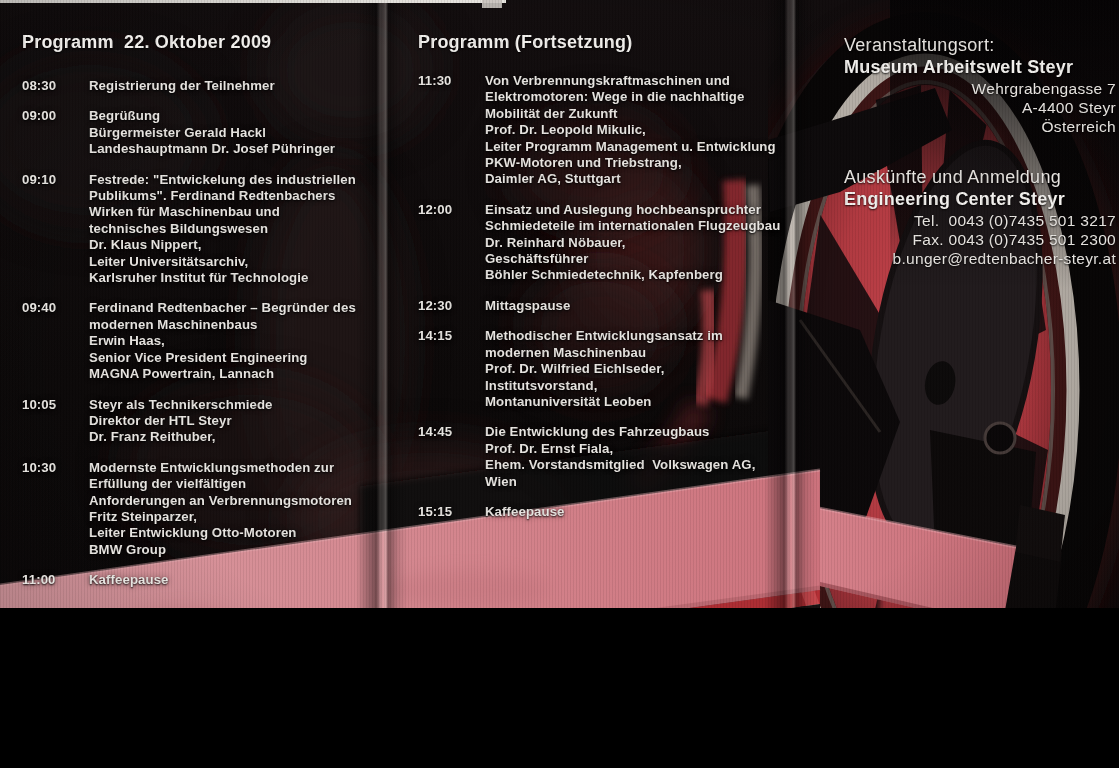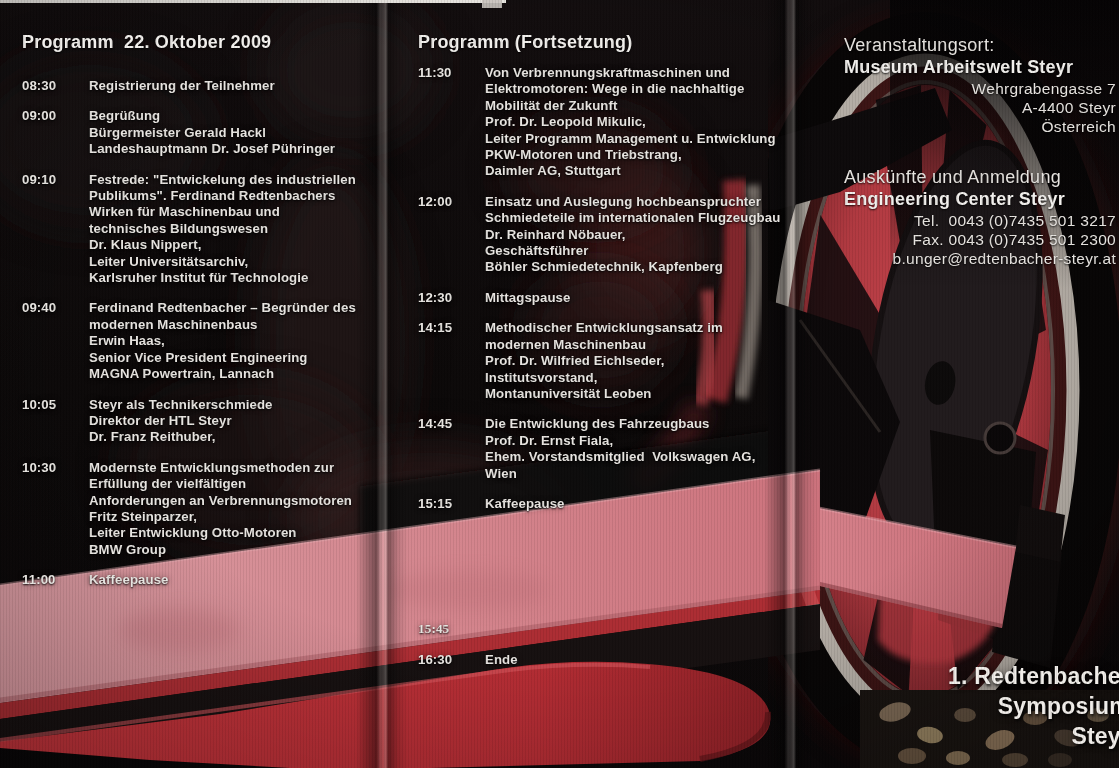--- a/index.html
+++ b/index.html
@@ -1,38 +1,38 @@
 <!DOCTYPE html>
 <html><head>
 <meta charset="utf-8">
 <style>
   html,body{margin:0;padding:0;background:#000;}
   .sheet{
-    position:relative; width:1119px; height:768px; overflow:hidden;
+    position:relative; width:1119px; height:608px; overflow:hidden;
     background:#0b0809;
     font-family:"Liberation Sans","DejaVu Sans",sans-serif;
     color:#e8e5e1;
   }
   .bg-photo{position:absolute;inset:0;z-index:0;}
   
   .scan-texture{
     position:absolute;inset:0;z-index:3;pointer-events:none;
     background:repeating-linear-gradient(90deg, rgba(0,0,0,.13) 0 1px, rgba(255,255,255,.012) 1px 3px);
     opacity:.55;
   }
   .panel{position:absolute;z-index:2;}
   .panel-left{left:22px;top:31px;width:372px;}
   .panel-middle{left:418px;top:31px;width:392px;}
   .panel-right{left:844px;top:36px;width:272px;}
   .col-title{
     font-size:18px;font-weight:700;letter-spacing:.2px;line-height:22px;
     color:#f2f0ed;white-space:pre;margin:0 0 25px 0;
     text-shadow:0 1px 2px rgba(0,0,0,.85);
   }
-  .panel-middle .col-title{margin-bottom:12px;}
+  .panel-middle .col-title{margin-bottom:20px;}
   .schedule{display:block;}
   .entry{display:flex;margin-bottom:14px;font-size:13.2px;font-weight:700;line-height:16.4px;letter-spacing:.1px;
          text-shadow:0 1px 2px rgba(0,0,0,.9),0 0 6px rgba(0,0,0,.45);}
   .entry .time{flex:0 0 46px;white-space:pre;}
   .entry .lines{flex:1;padding-left:21px;}
   .line{white-space:pre;}
   
   .panel-middle .schedule .entry:nth-child(7){margin-top:109px;font-family:Liberation Serif, serif;}
   .info-block{margin:0 0 32px 0;text-shadow:0 1px 2px rgba(0,0,0,.85);}
   .info-label{font-size:18px;font-weight:400;line-height:19px;letter-spacing:.3px;}

